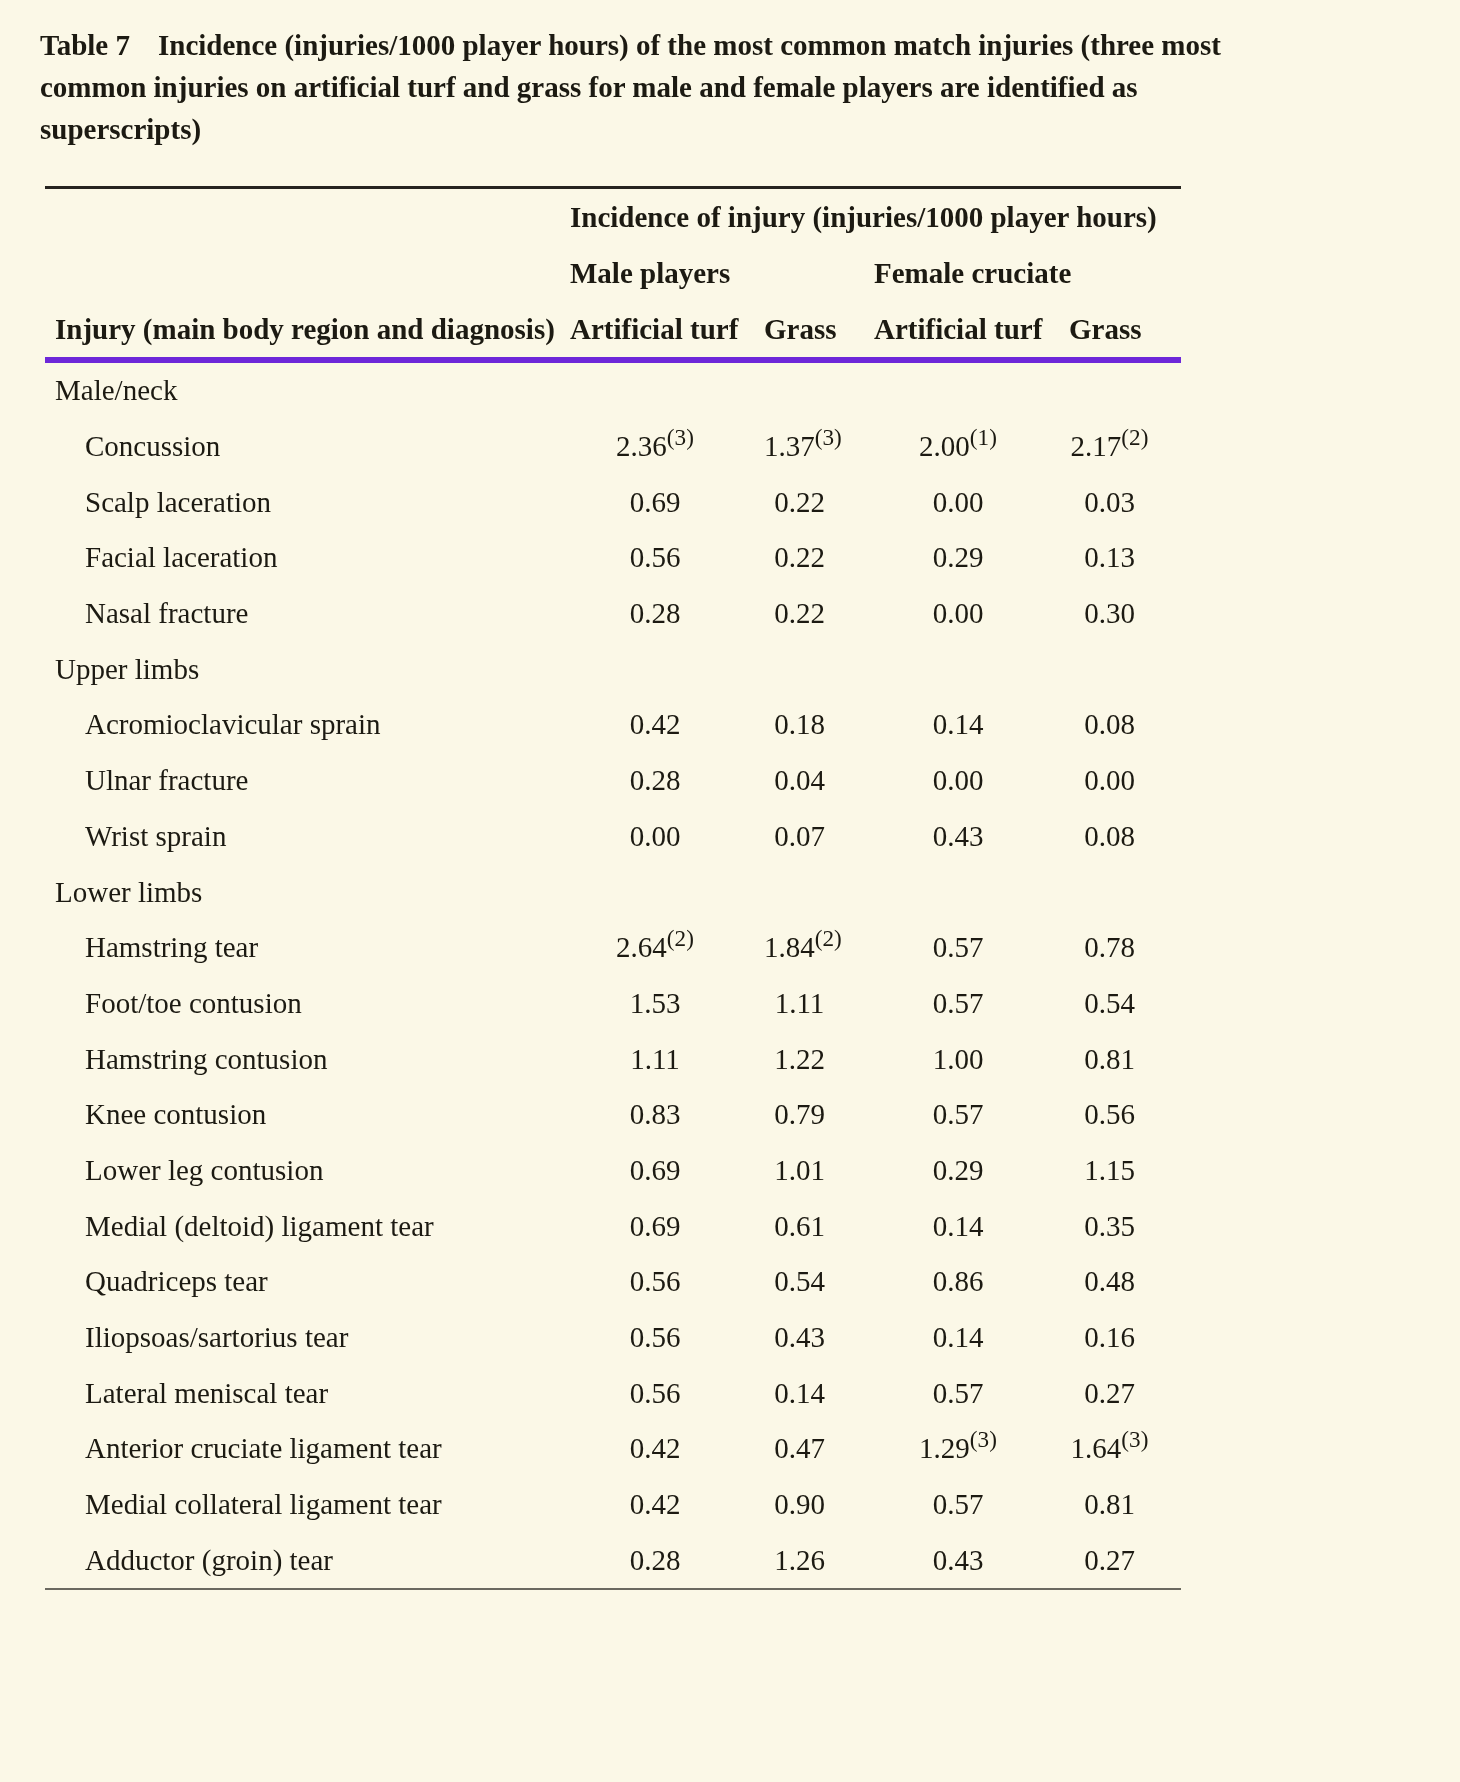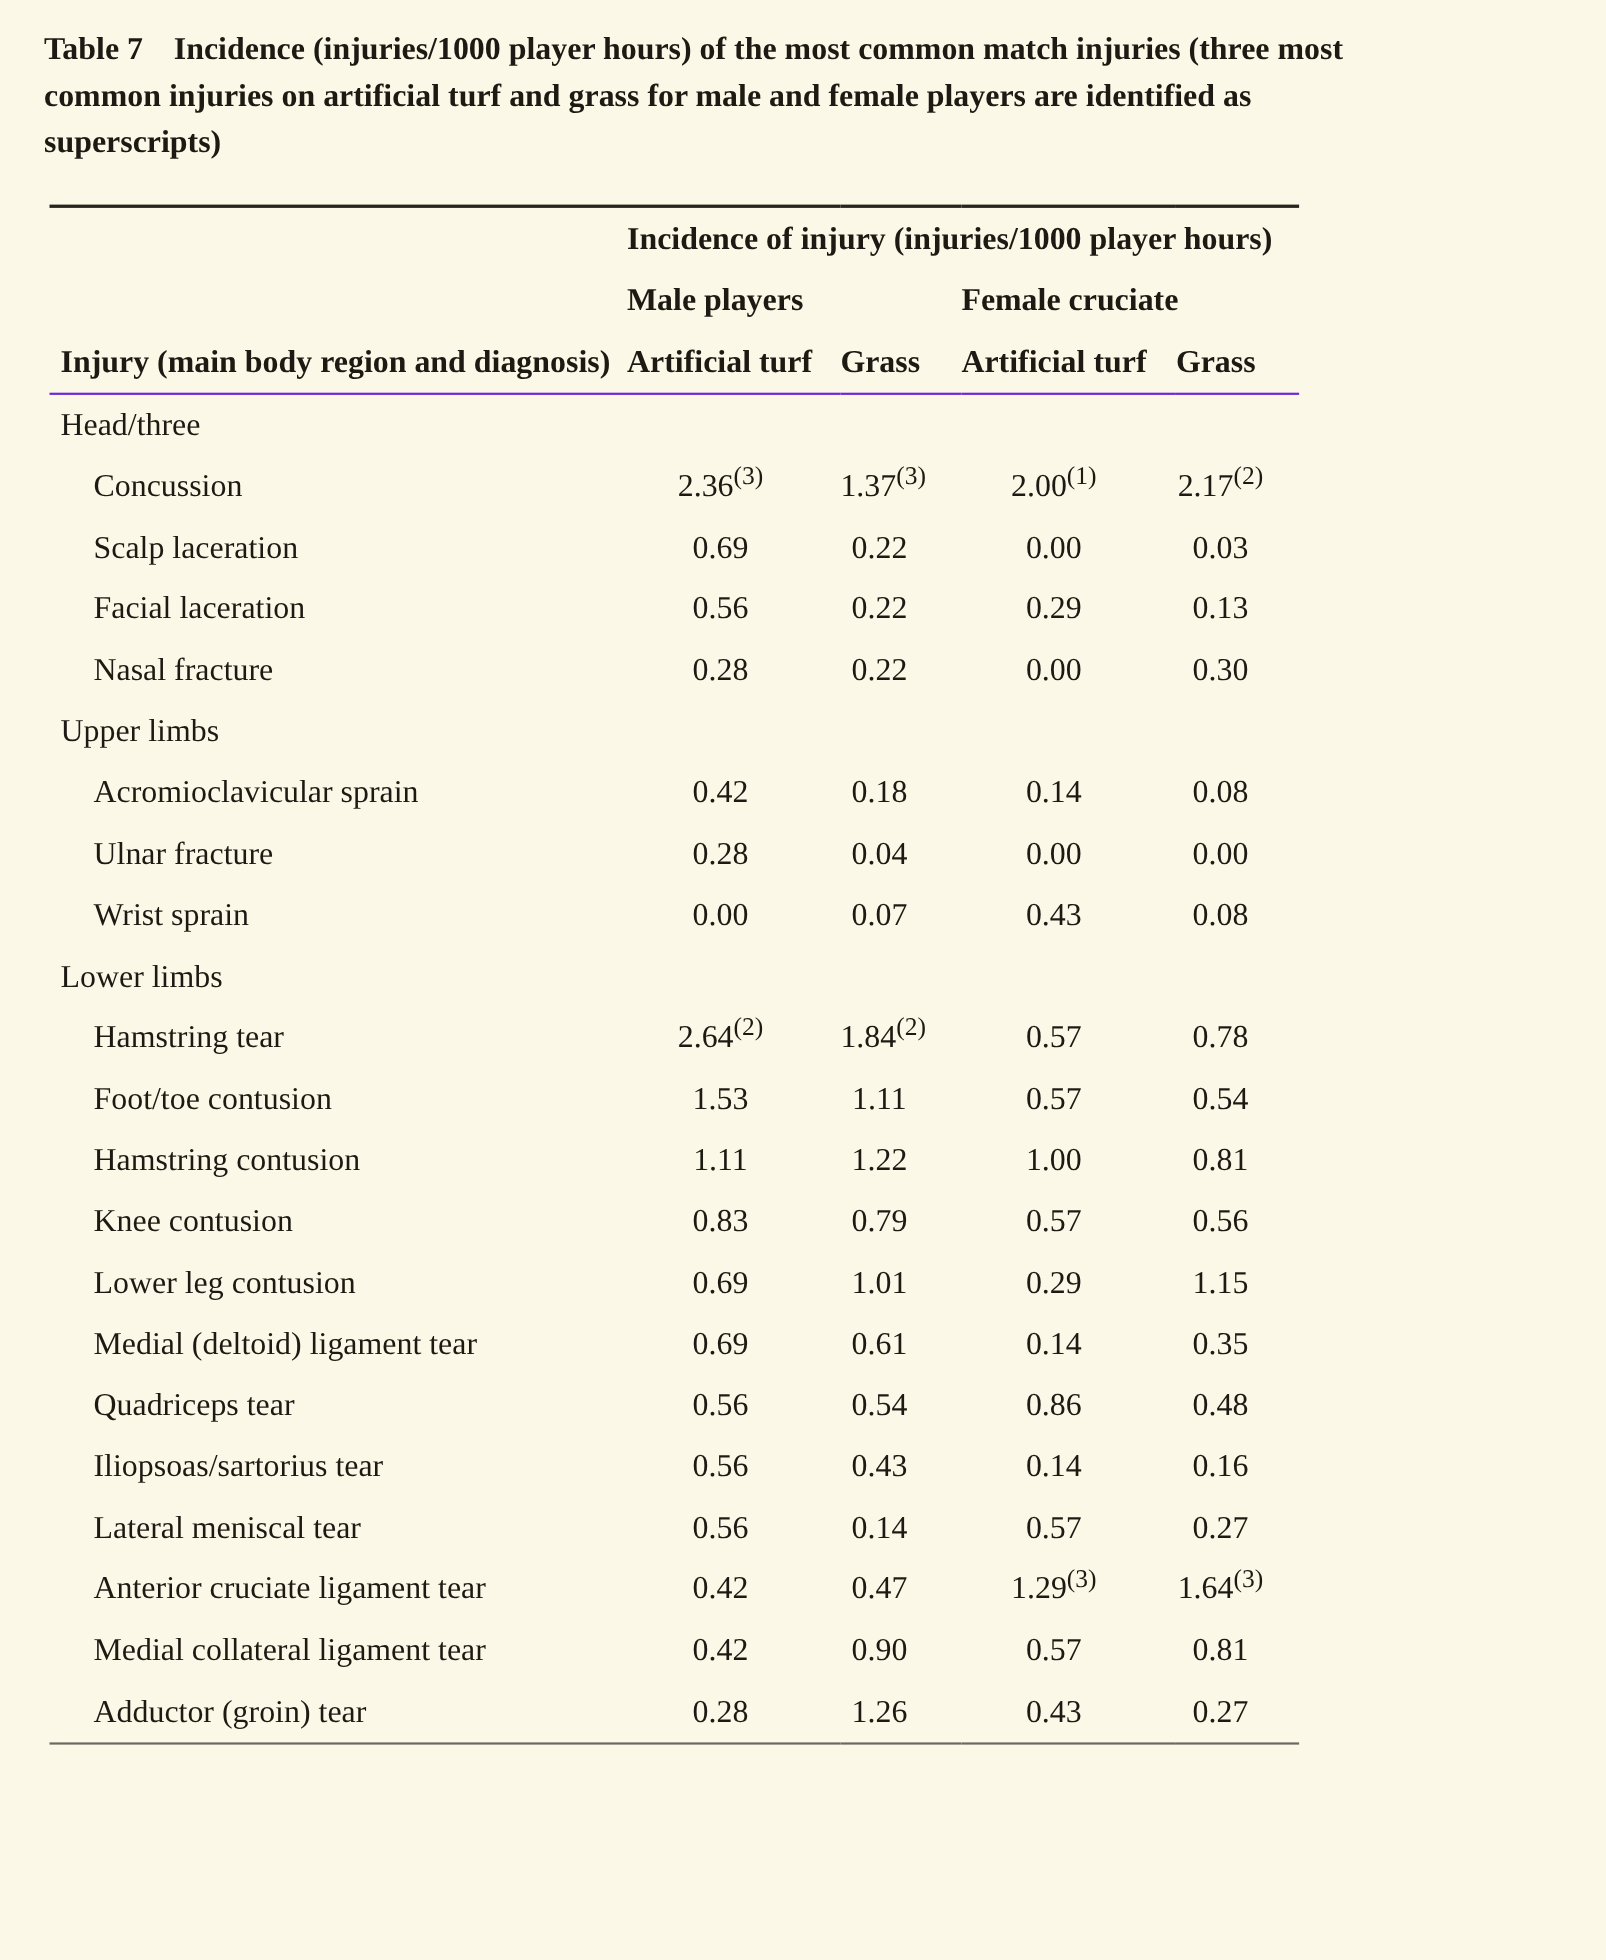--- a/index.html
+++ b/index.html
@@ -44,21 +44,21 @@
   col.c-fgr    { width: 112px; }
 
   thead th {
     font-weight: bold;
     text-align: left;
     height: 56px;
     vertical-align: middle;
     padding: 0;
   }
   thead tr.colhead-row th {
-    border-bottom: 2px solid #6d28d9;
+    border-bottom: 6px solid #6d28d9;
   }
   thead th.injury-col-header { padding-left: 10px; }
 
   tbody td {
     height: 55.7px;
     vertical-align: middle;
     padding: 0;
   }
   td.section-cell { padding-left: 10px; }
   td.injury-cell  { padding-left: 40px; }
@@ -101,21 +101,21 @@
       <tr class="colhead-row">
         <th class="injury-col-header">Injury (main body region and diagnosis)</th>
         <th>Artificial turf</th>
         <th>Grass</th>
         <th>Artificial turf</th>
         <th>Grass</th>
       </tr>
     </thead>
     <tbody id="rows">
         <tr>
-          <td class="section-cell" colspan="5">Head/three</td>
+          <td class="section-cell" colspan="5">Male/neck</td>
         </tr>
         <tr>
           <td class="injury-cell">Concussion</td>
           <td class="val">2.36<sup>(3)</sup></td>
           <td class="val">1.37<sup>(3)</sup></td>
           <td class="val">2.00<sup>(1)</sup></td>
           <td class="val">2.17<sup>(2)</sup></td>
         </tr>
         <tr>
           <td class="injury-cell">Scalp laceration</td>

